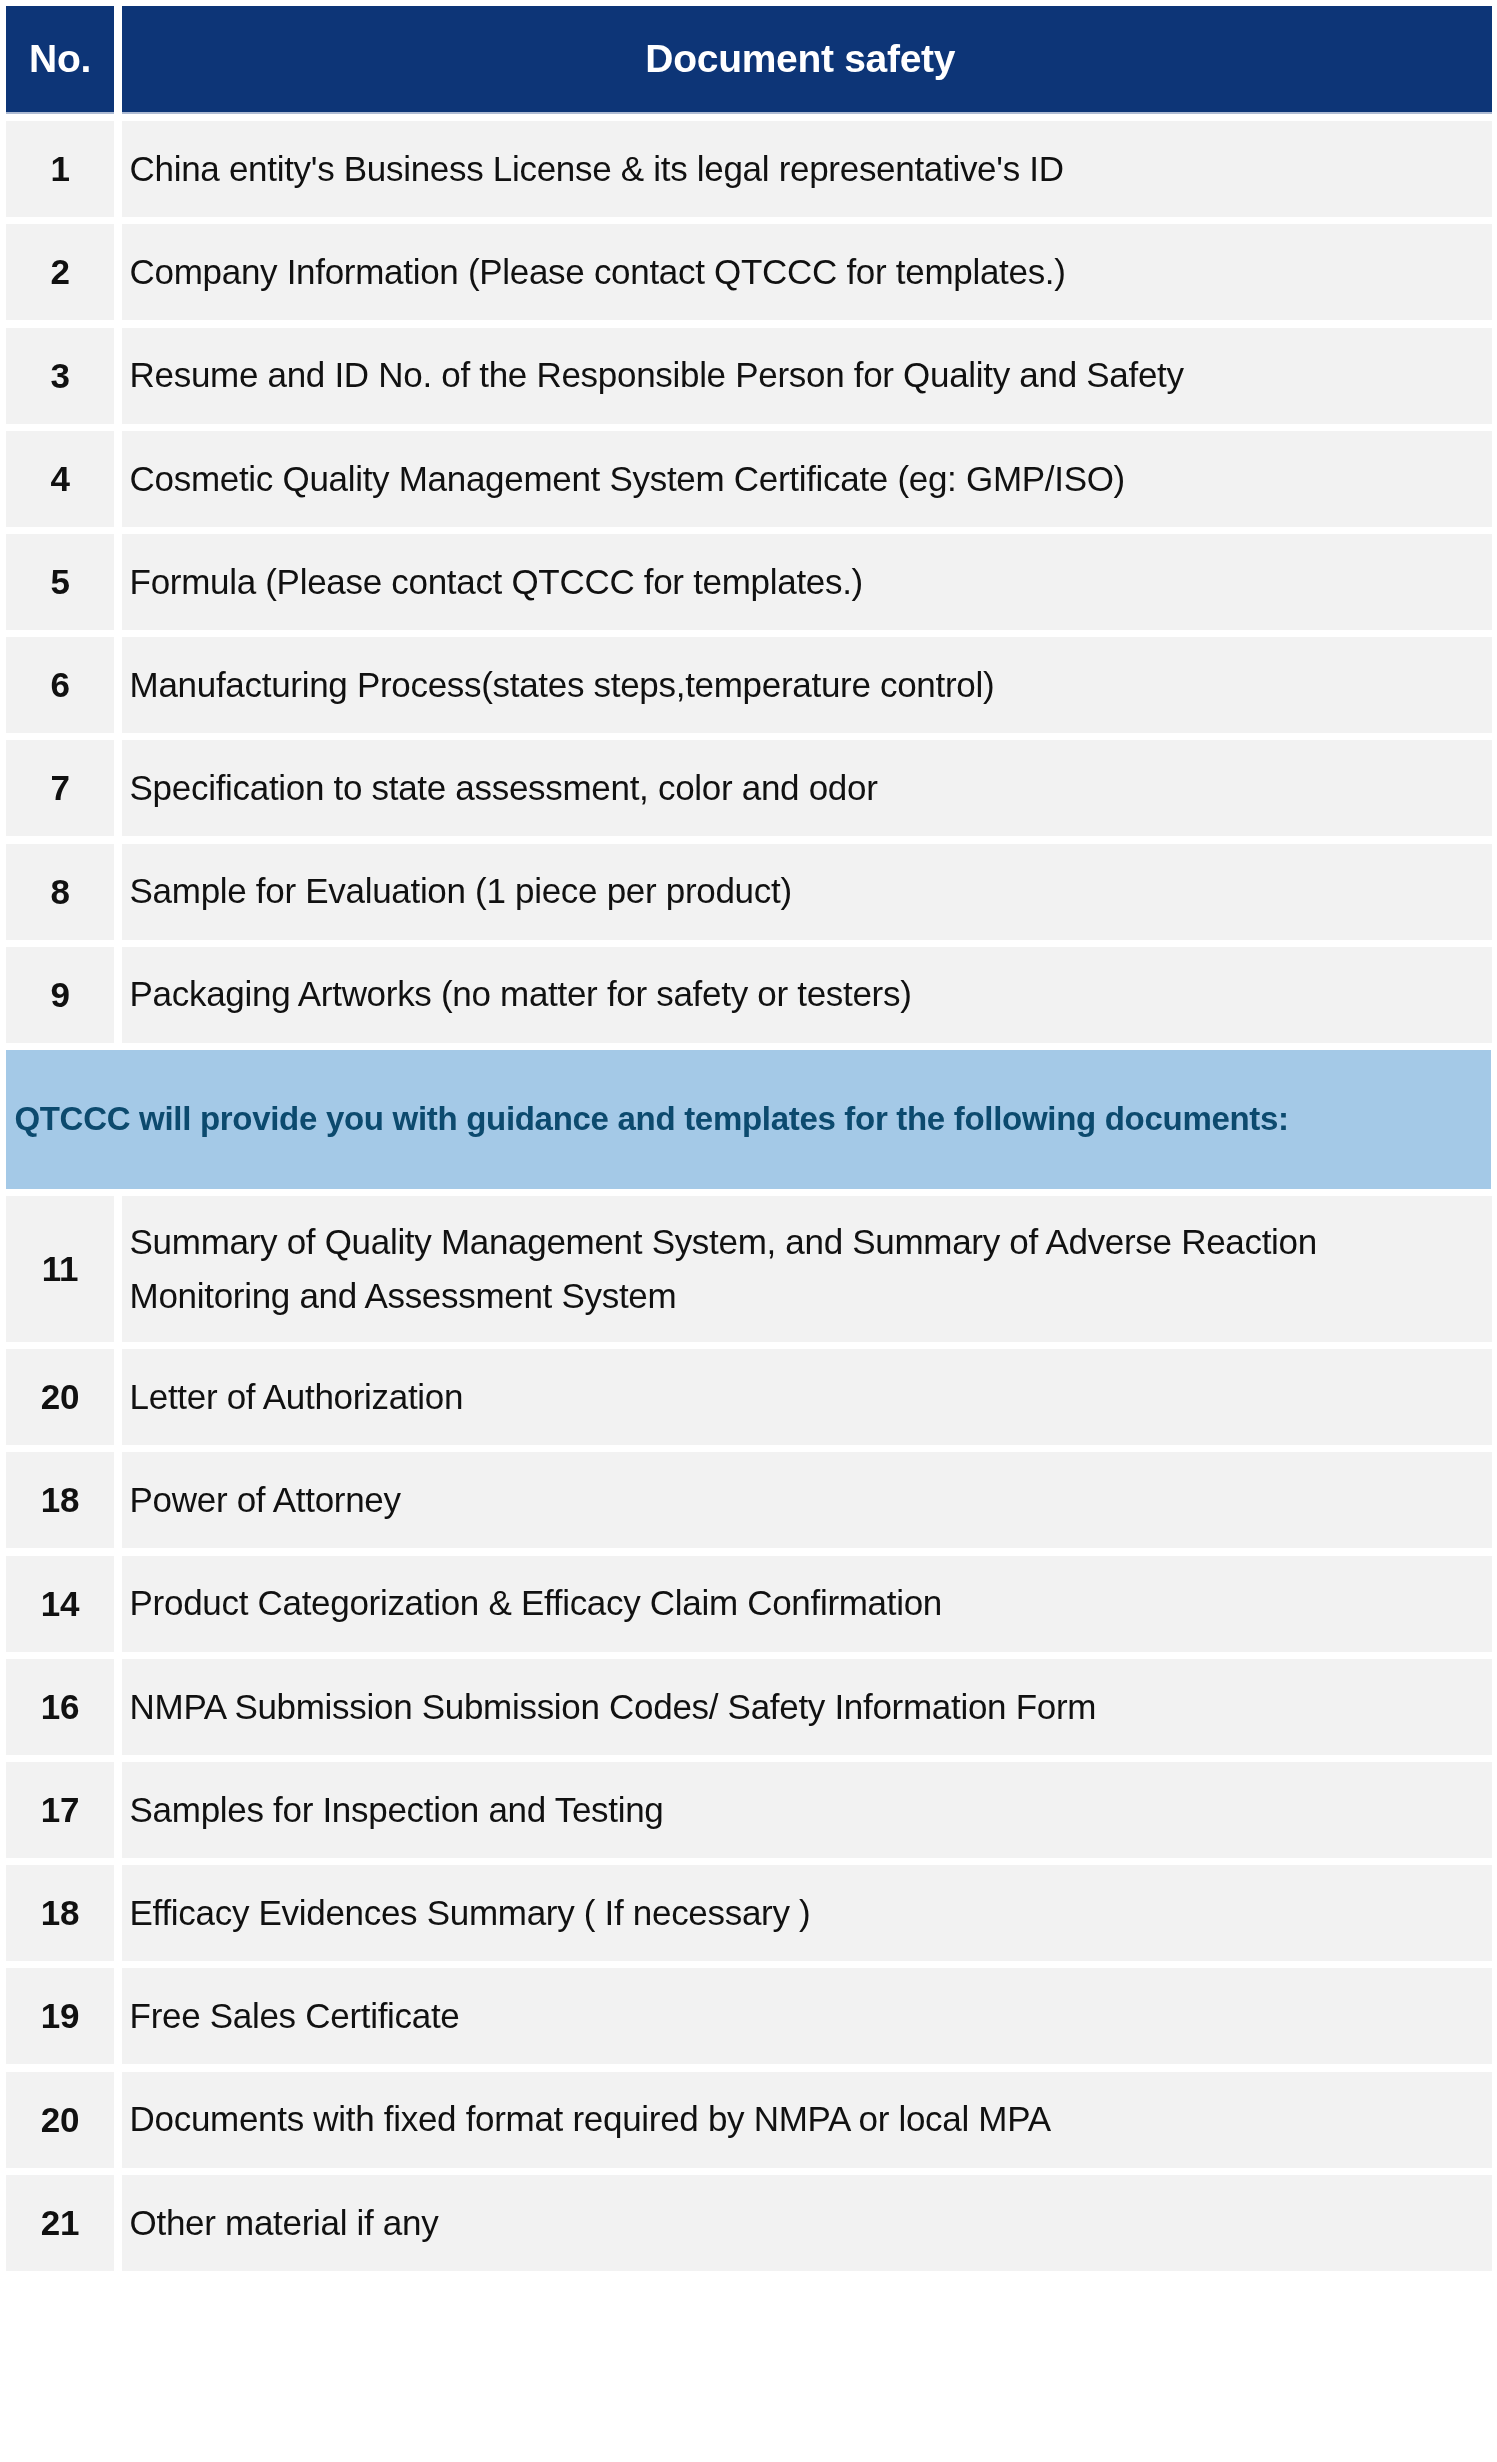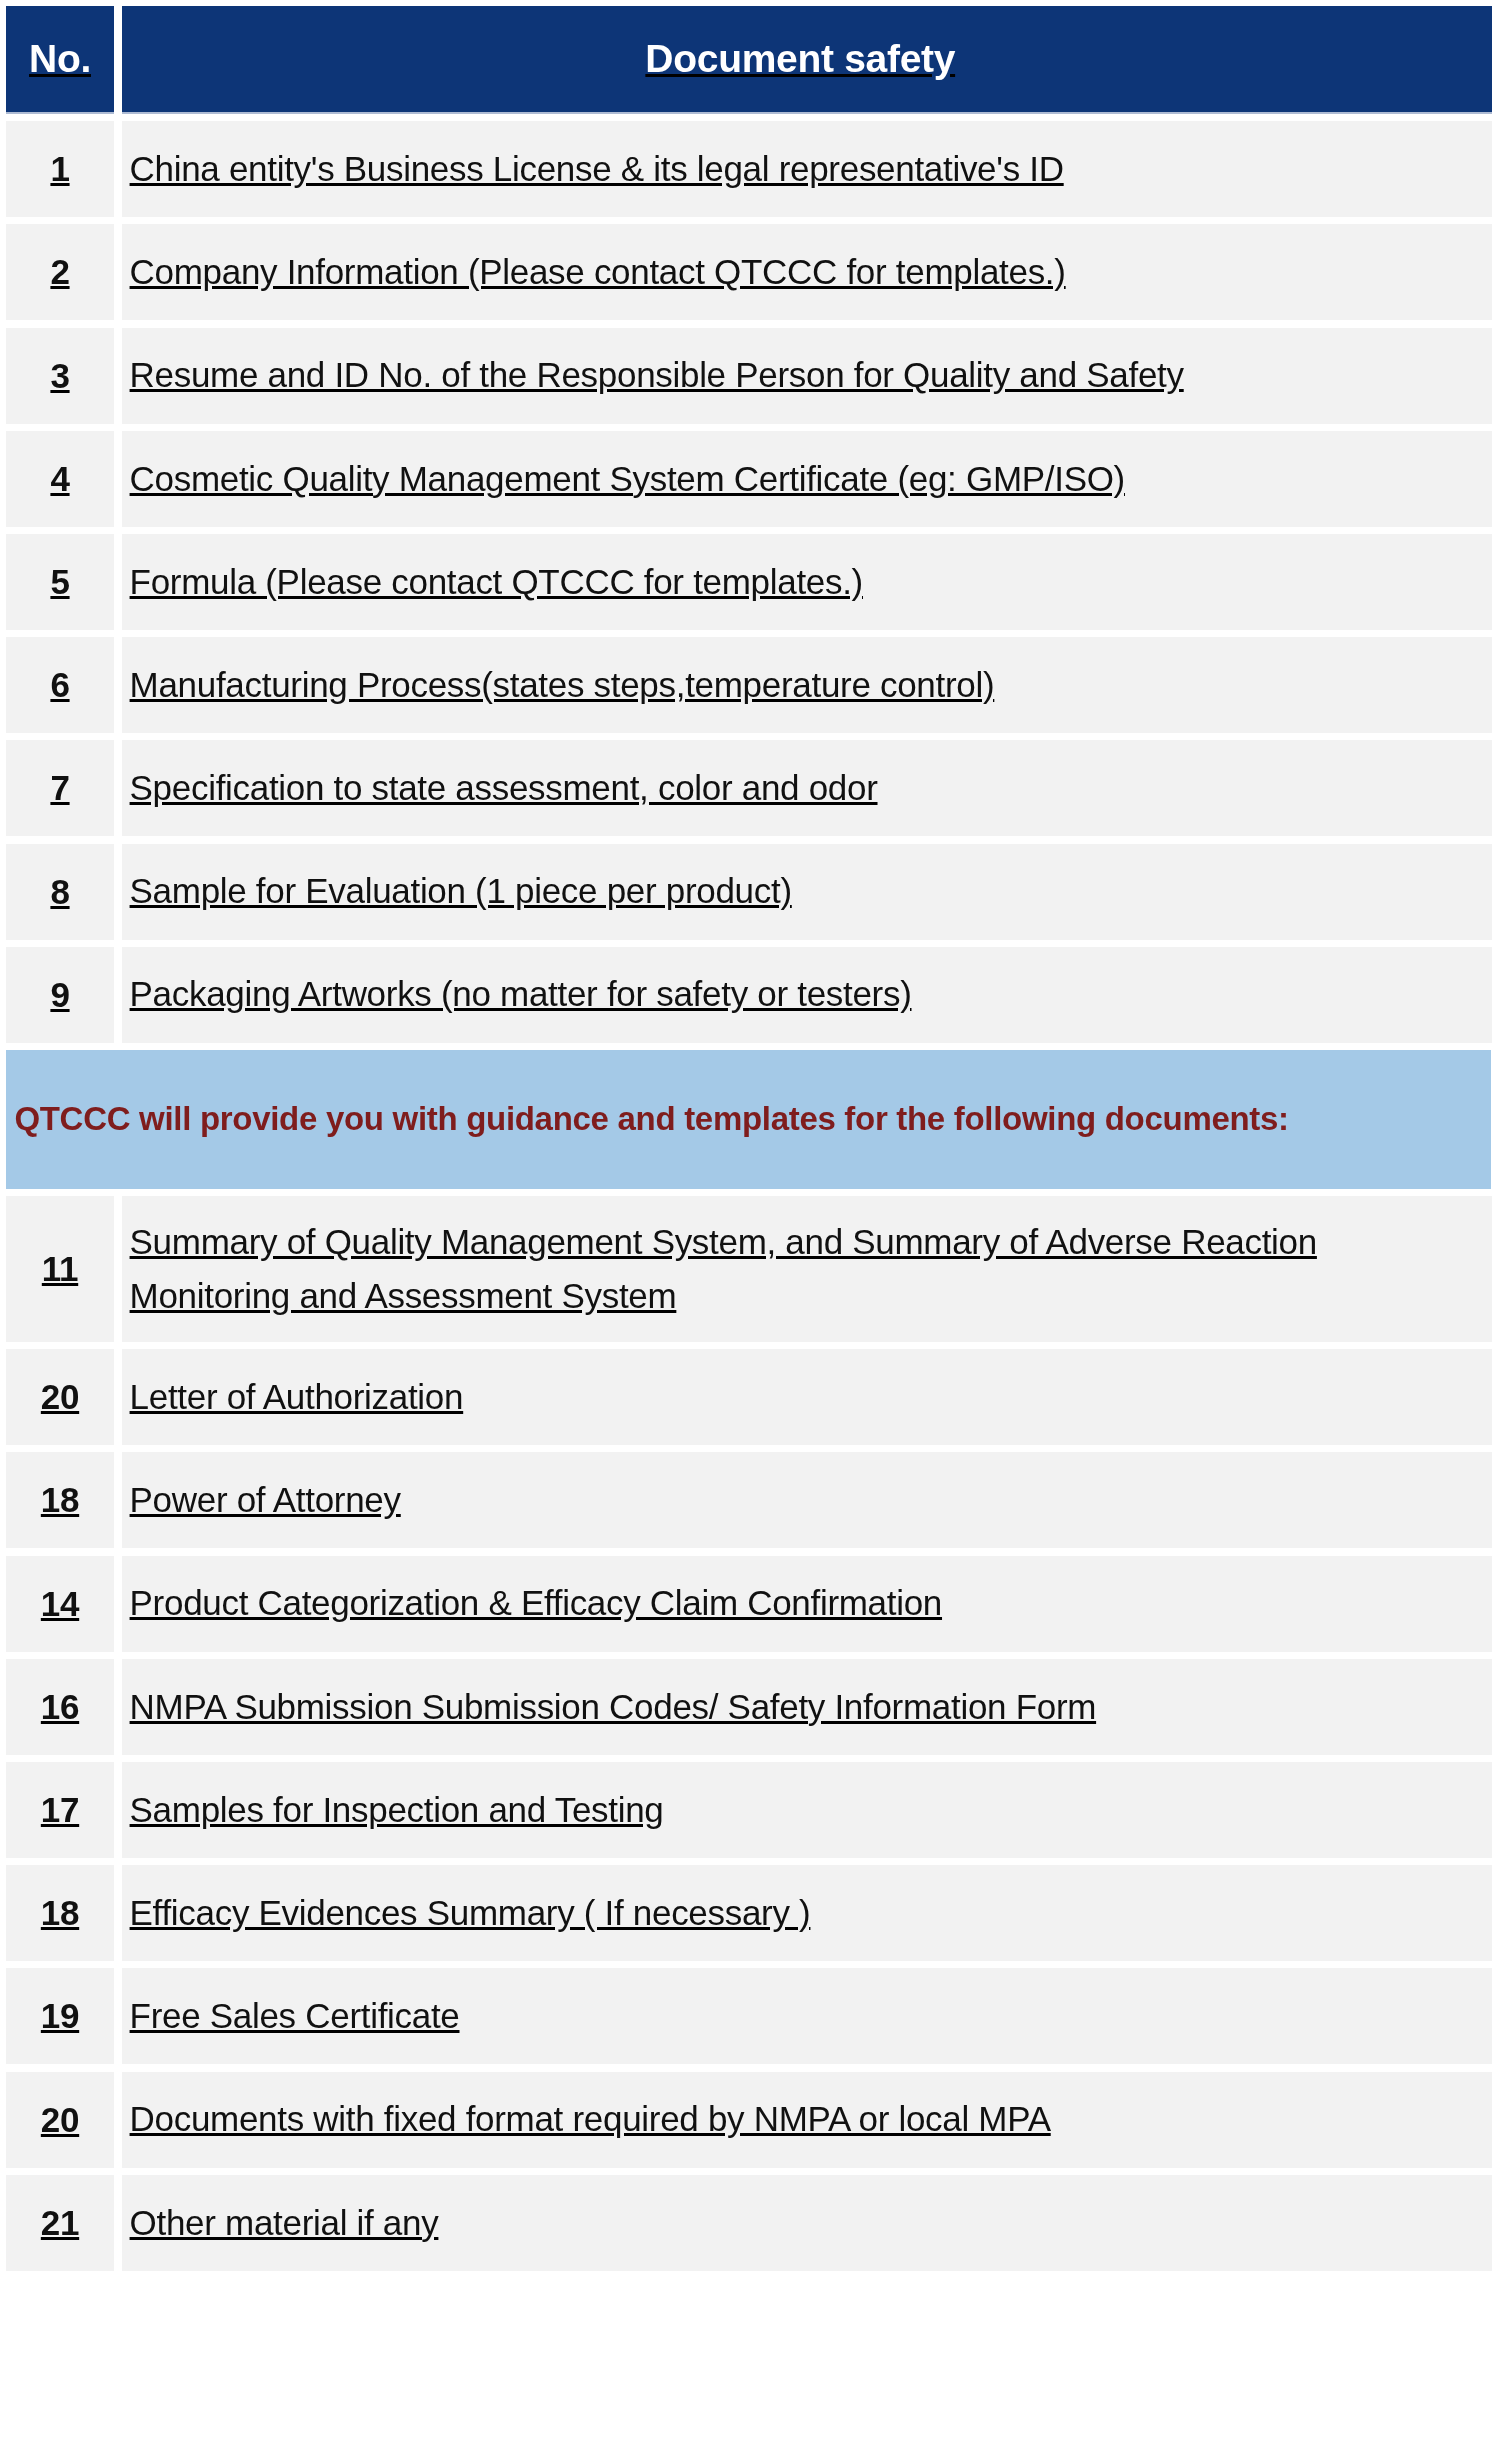--- a/index.html
+++ b/index.html
@@ -11,21 +11,20 @@
   .page {
     width: 1497px;
     padding-top: 6px;
     background: #ffffff;
   }
   .trow {
     display: grid;
     grid-template-columns: 108px 1370px;
     column-gap: 8.4px;
     margin: 0 6px 7.2px 6px;
-    text-decoration: underline;
   }
   .cell {
     display: flex;
     align-items: center;
     box-sizing: border-box;
   }
   
   .trow.header { min-height: 108px; }
   .trow.header .cell {
     background: #0d3577;
@@ -65,21 +64,21 @@
   }
   .banner-cell {
     background: #a4c9e7;
     width: 100%;
     display: flex;
     align-items: center;
     padding-left: 8.4px;
     box-sizing: border-box;
     font-weight: bold;
     font-size: 33px;
-    color: #7f1d1d;
+    color: #0c4a6e;
     letter-spacing: -0.3px;
     white-space: nowrap;
     overflow: hidden;
   }
 </style>
 </head>
 <body>
 
 <div class="page">
 

